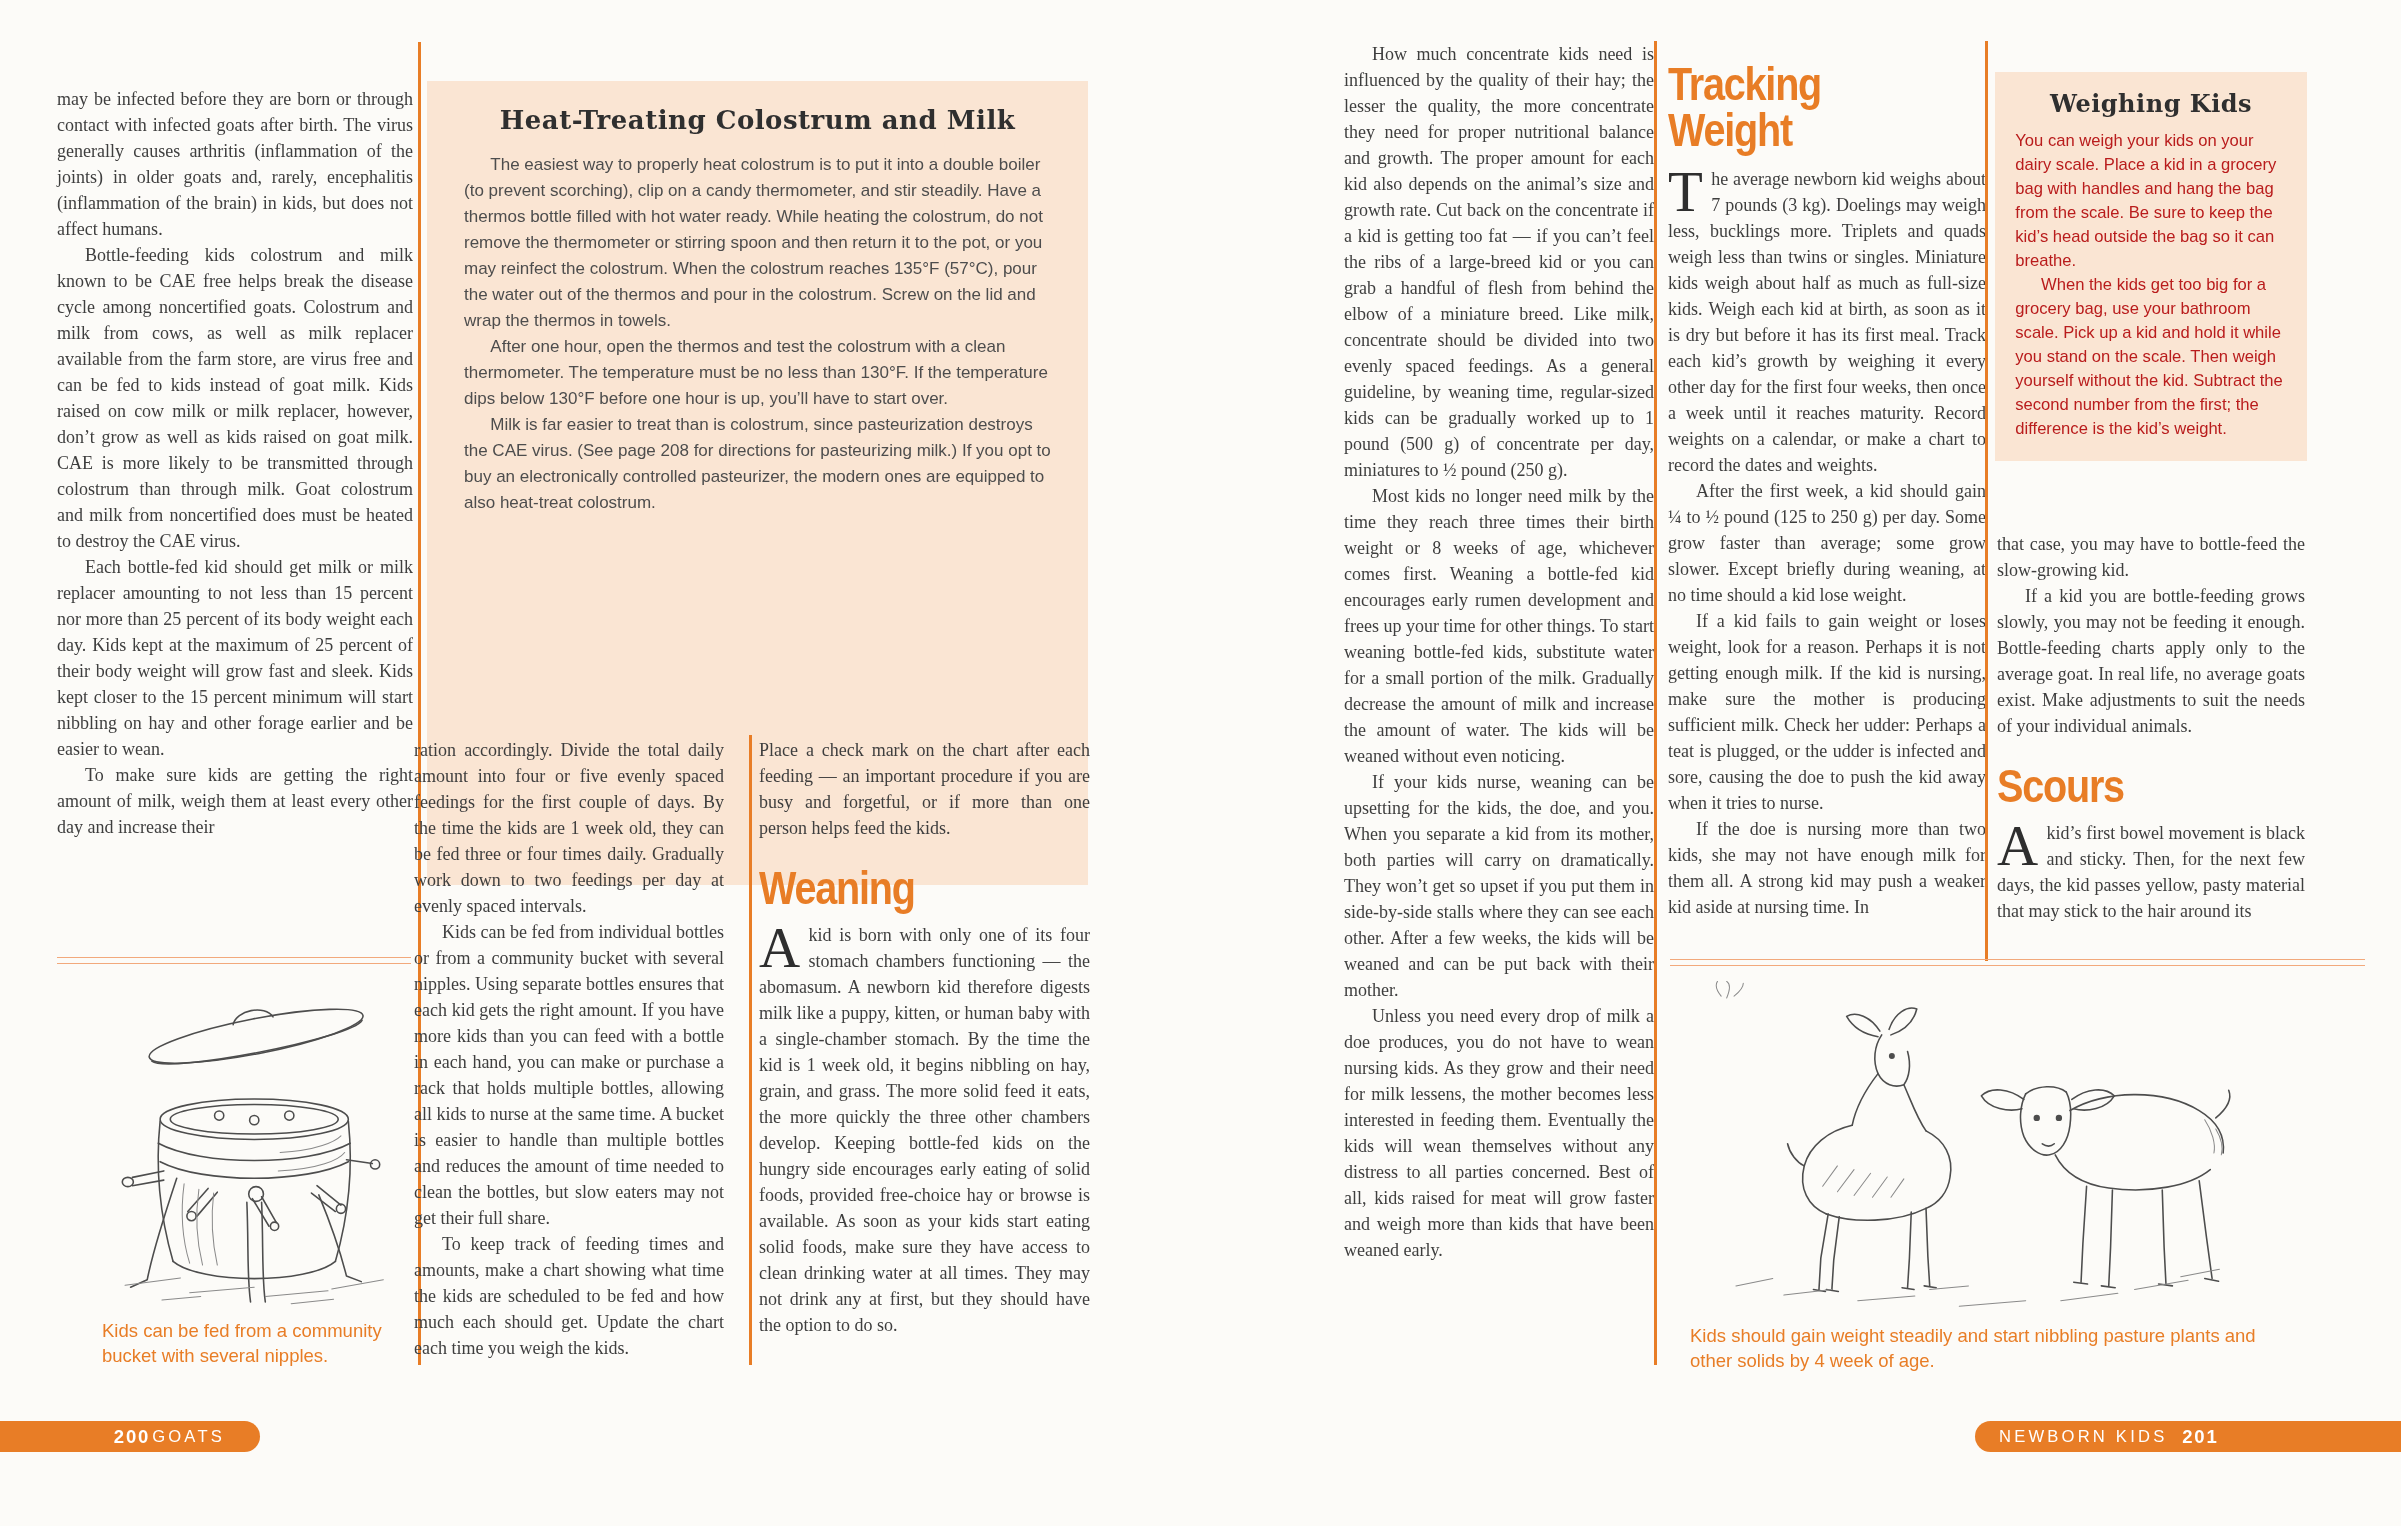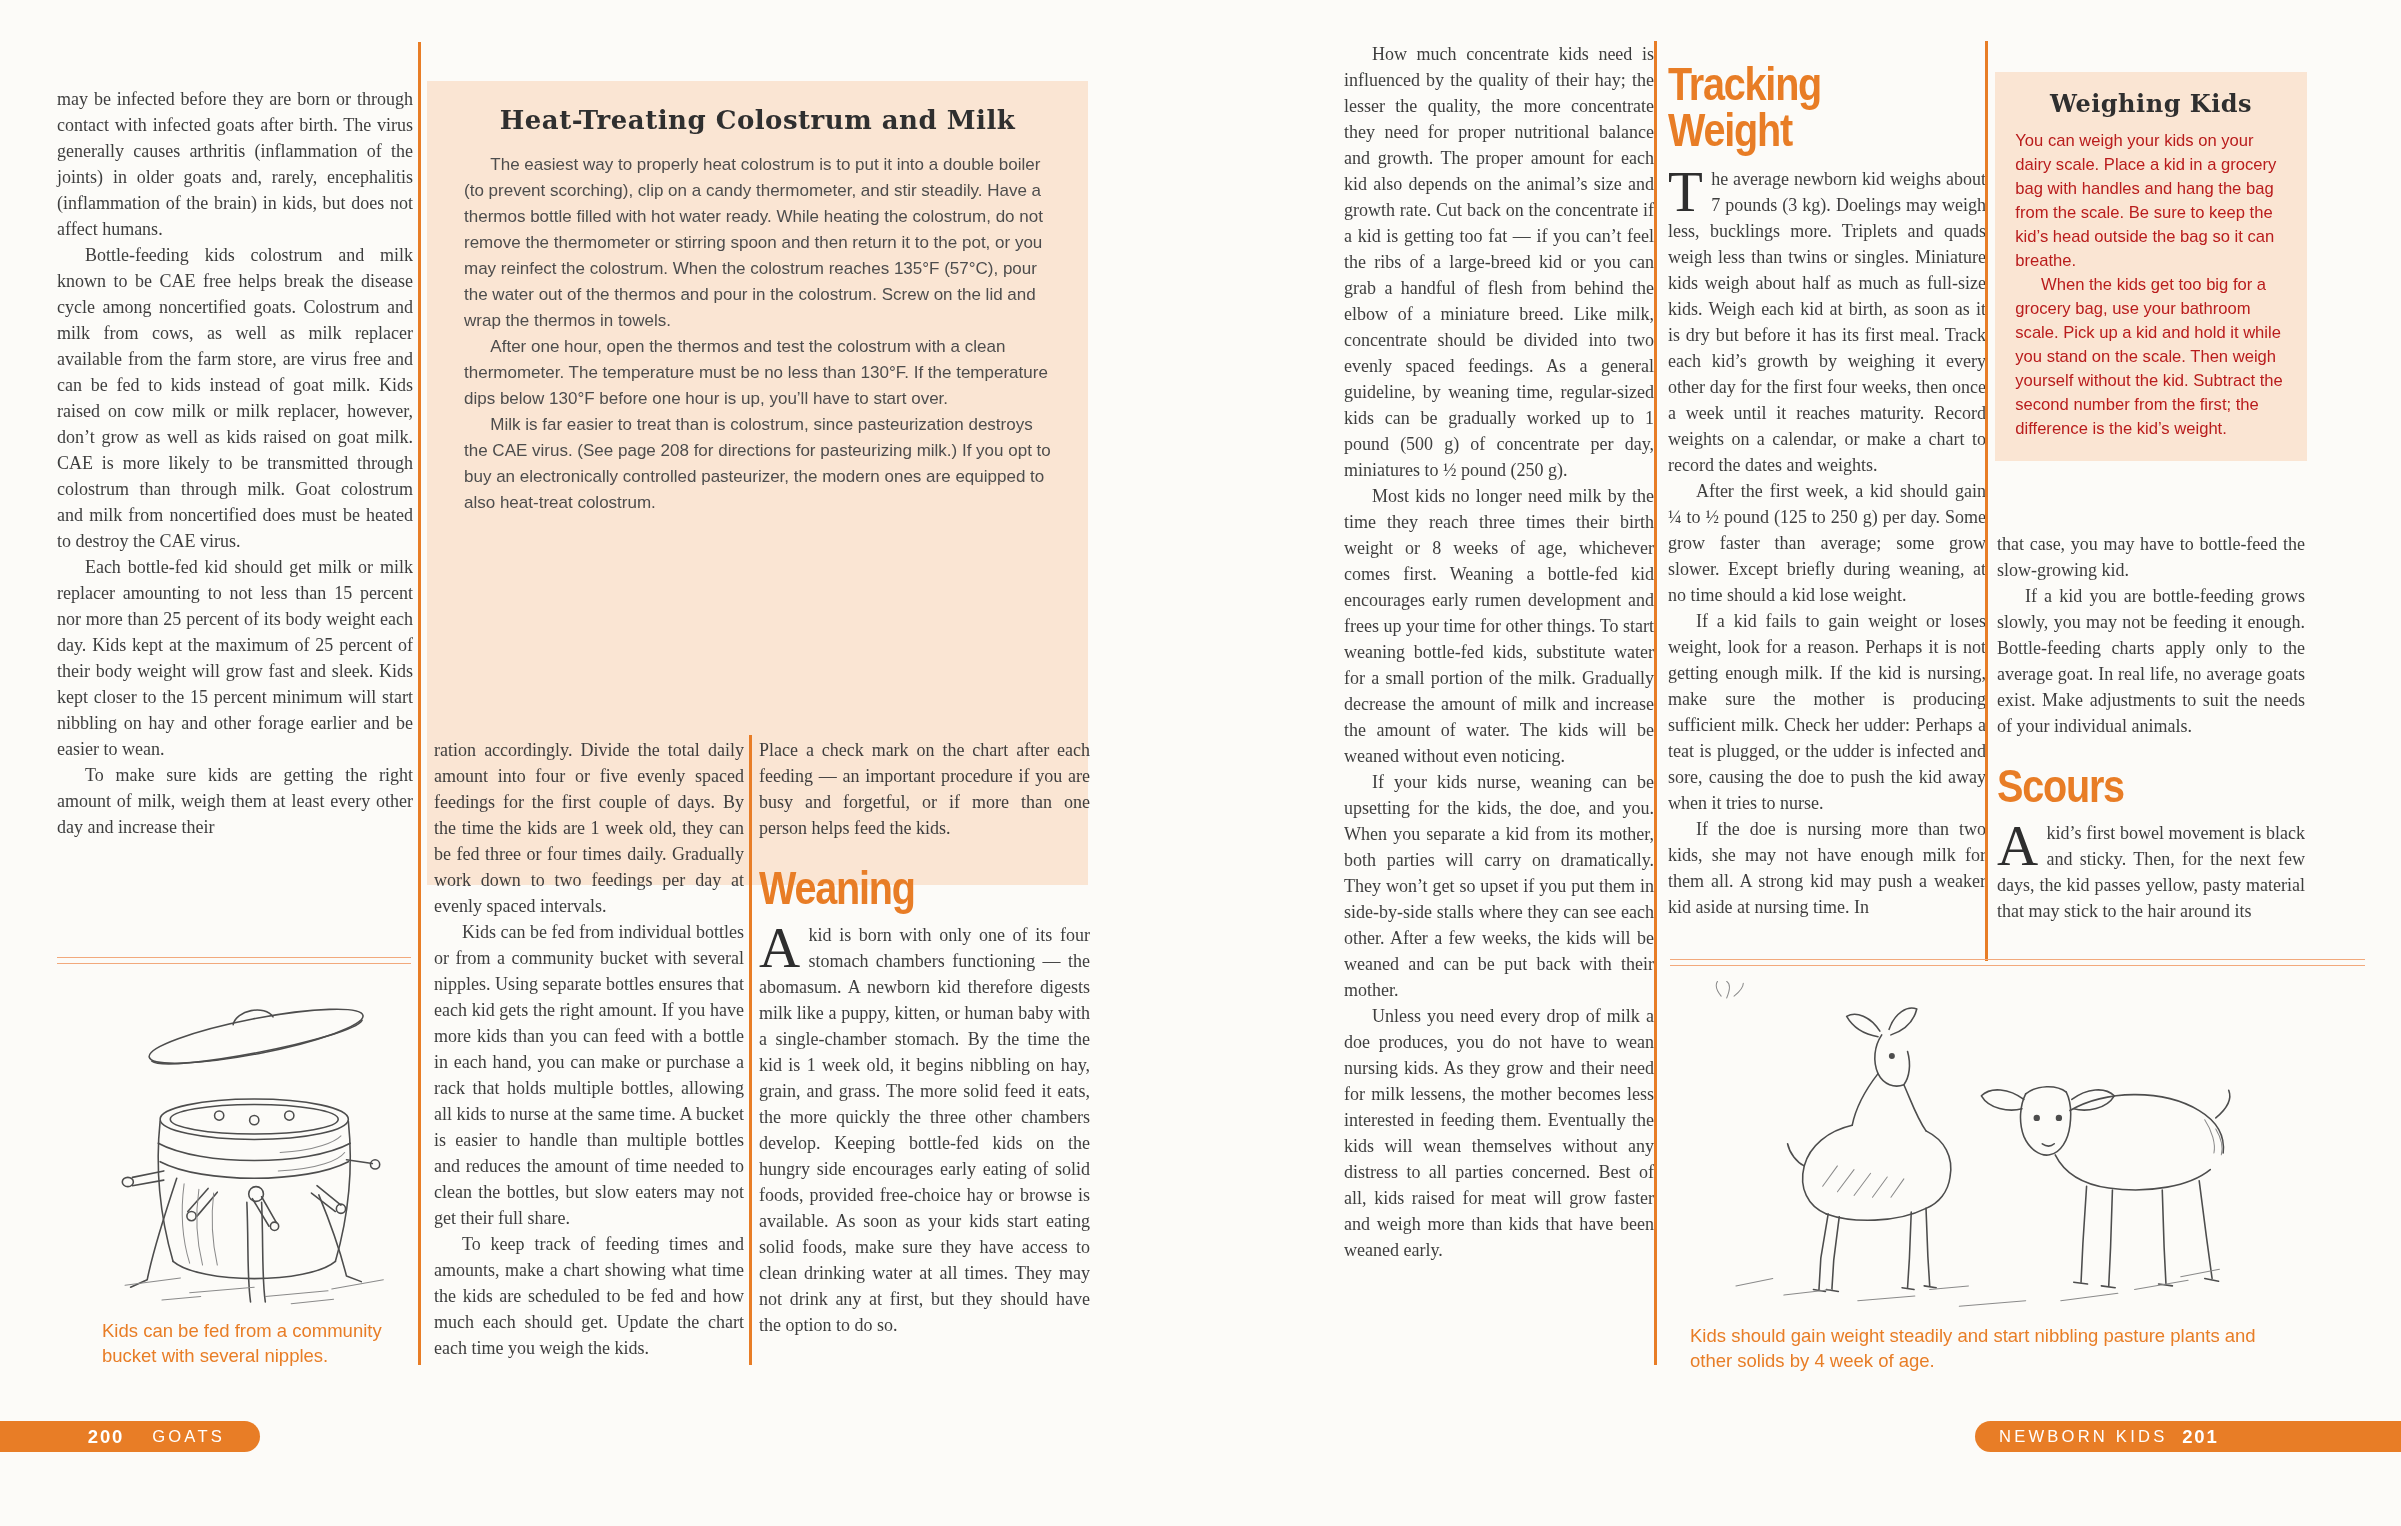--- a/index.html
+++ b/index.html
@@ -38,21 +38,21 @@
 
   <div class="vrule" style="left:418px;top:42px;height:1323px;"></div>
 
   <div class="peachbox" style="left:427px;top:81px;width:661px;height:804px;padding:24px 37px 0;">
     <div class="box-title">Heat-Treating Colostrum and Milk</div>
     <p class="box-p ind">The easiest way to properly heat colostrum is to put it into a double boiler (to prevent scorching), clip on a candy thermometer, and stir steadily. Have a thermos bottle filled with hot water ready. While heating the colostrum, do not remove the thermometer or stirring spoon and then return it to the pot, or you may reinfect the colostrum. When the colostrum reaches 135°F (57°C), pour the water out of the thermos and pour in the colostrum. Screw on the lid and wrap the thermos in towels.</p>
     <p class="box-p ind">After one hour, open the thermos and test the colostrum with a clean thermometer. The temperature must be no less than 130°F. If the temperature dips below 130°F before one hour is up, you’ll have to start over.</p>
     <p class="box-p ind">Milk is far easier to treat than is colostrum, since pasteurization destroys the CAE virus. (See page 208 for directions for pasteurizing milk.) If you opt to buy an electronically controlled pasteurizer, the modern ones are equipped to also heat-treat colostrum.</p>
   </div>
 
-  <div class="col serif" style="left:434px;top:737px;width:310px;">
+  <div class="col serif" style="left:414px;top:737px;width:310px;">
     <p>ration accordingly. Divide the total daily amount into four or five evenly spaced feedings for the first couple of days. By the time the kids are 1 week old, they can be fed three or four times daily. Gradually work down to two feedings per day at evenly spaced intervals.</p>
     <p class="ind">Kids can be fed from individual bottles or from a community bucket with several nipples. Using separate bottles ensures that each kid gets the right amount. If you have more kids than you can feed with a bottle in each hand, you can make or purchase a rack that holds multiple bottles, allowing all kids to nurse at the same time. A bucket is easier to handle than multiple bottles and reduces the amount of time needed to clean the bottles, but slow eaters may not get their full share.</p>
     <p class="ind">To keep track of feeding times and amounts, make a chart showing what time the kids are scheduled to be fed and how much each should get. Update the chart each time you weigh the kids.</p>
   </div>
 
   <div class="vrule" style="left:749px;top:735px;height:630px;"></div>
 
   <div class="col serif" style="left:759px;top:737px;width:331px;">
     <p>Place a check mark on the chart after each feeding — an important procedure if you are busy and forgetful, or if more than one person helps feed the kids.</p>
     <h2 class="orange-h h-space">Weaning</h2>
@@ -95,21 +95,21 @@
     </g>
     <g class="sketch-light">
       <path d="M94,222 C90,252 92,282 100,308 M110,228 C106,256 108,286 114,310 M126,232 C123,258 125,288 130,310"></path>
       <path d="M196,208 C240,206 262,196 268,188 M198,188 C238,186 258,176 264,170"></path>
       <path d="M30,332 l60,-8 M100,340 l70,-6 M182,344 l68,-6 M254,336 l56,-10 M70,348 l42,-4 M210,352 l46,-5"></path>
     </g>
   </svg>
 
   <div class="caption" style="left:102px;top:1318px;width:309px;">Kids can be fed from a community bucket with several nipples.</div>
 
-  <div class="ribbon" style="left:0;top:1421px;width:225px;border-radius:0 15.7px 15.7px 0;justify-content:flex-end;padding-right:35px;gap:28px;">
+  <div class="ribbon" style="left:0;top:1421px;width:225px;border-radius:0 15.7px 15.7px 0;justify-content:flex-end;padding-right:35px;gap:2px;">
     <span class="rib-num">200</span>
     <span class="rib-sec">GOATS</span>
   </div>
 
   <div class="col serif" style="left:1344px;top:41px;width:310px;">
     <p class="ind">How much concentrate kids need is influenced by the quality of their hay; the lesser the quality, the more concentrate they need for proper nutritional balance and growth. The proper amount for each kid also depends on the animal’s size and growth rate. Cut back on the concentrate if a kid is getting too fat — if you can’t feel the ribs of a large-breed kid or you can grab a handful of flesh from behind the elbow of a miniature breed. Like milk, concentrate should be divided into two evenly spaced feedings. As a general guideline, by weaning time, regular-sized kids can be gradually worked up to 1 pound (500 g) of concentrate per day, miniatures to ½ pound (250 g).</p>
     <p class="ind">Most kids no longer need milk by the time they reach three times their birth weight or 8 weeks of age, whichever comes first. Weaning a bottle-fed kid encourages early rumen development and frees up your time for other things. To start weaning bottle-fed kids, substitute water for a small portion of the milk. Gradually decrease the amount of milk and increase the amount of water. The kids will be weaned without even noticing.</p>
     <p class="ind">If your kids nurse, weaning can be upsetting for the kids, the doe, and you. When you separate a kid from its mother, both parties will carry on dramatically. They won’t get so upset if you put them in side-by-side stalls where they can see each other. After a few weeks, the kids will be weaned and can be put back with their mother.</p>
     <p class="ind">Unless you need every drop of milk a doe produces, you do not have to wean nursing kids. As they grow and their need for milk lessens, the mother becomes less interested in feeding them. Eventually the kids will wean themselves without any distress to all parties concerned. Best of all, kids raised for meat will grow faster and weigh more than kids that have been weaned early.</p>
   </div>

